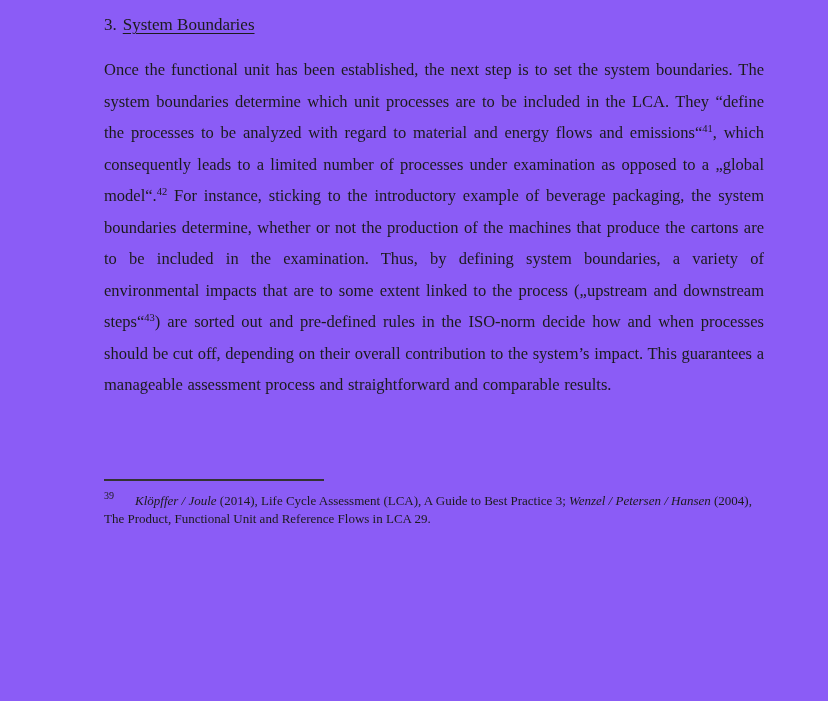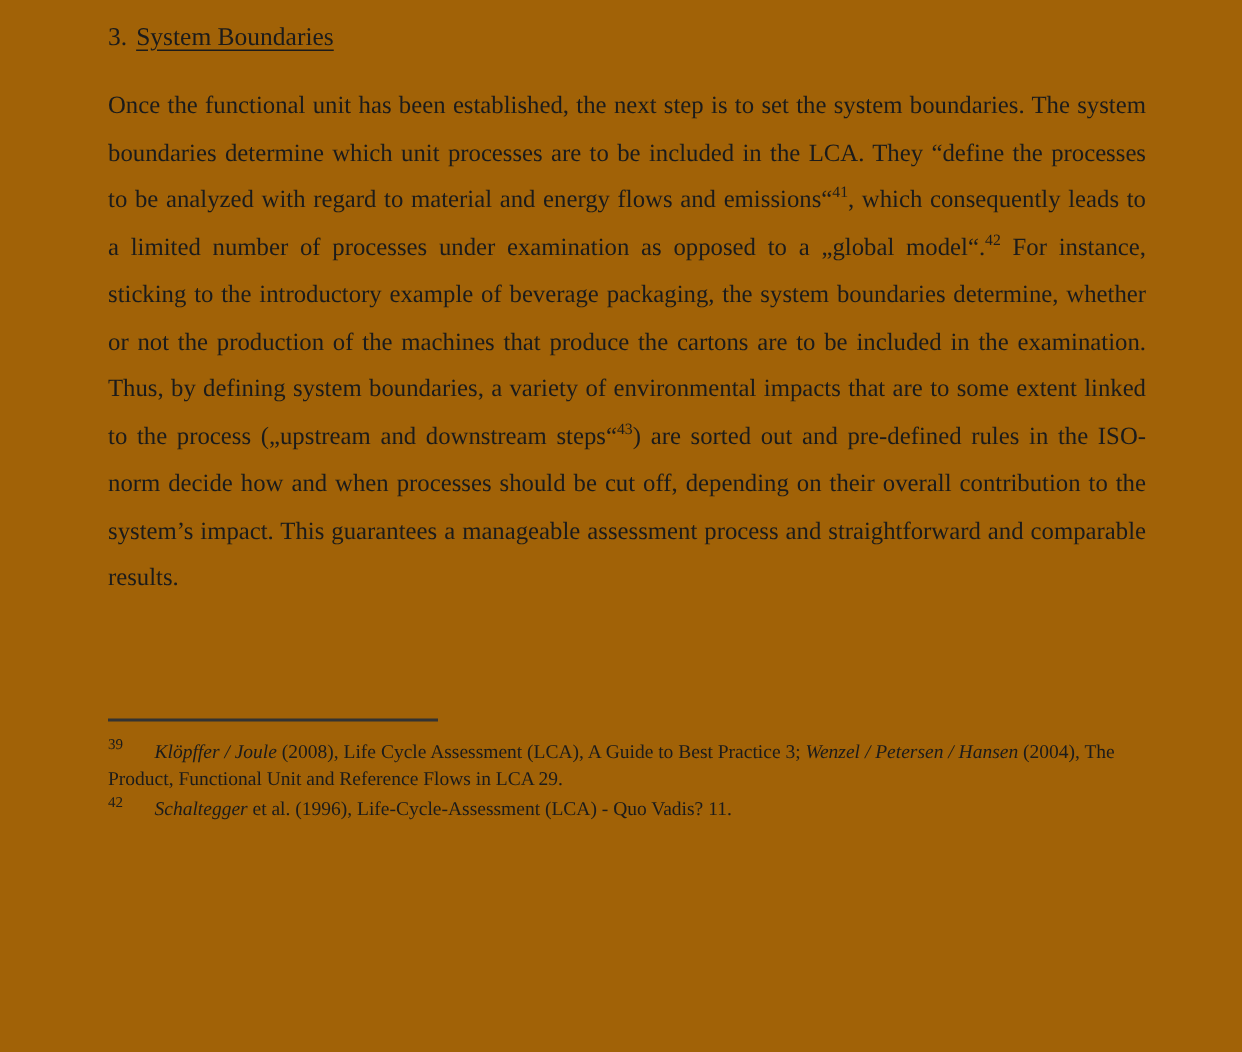--- a/index.html
+++ b/index.html
@@ -9,24 +9,24 @@
   }
   body {
     width: 828px;
     height: 701px;
     overflow: hidden;
   }
   .page {
     box-sizing: border-box;
     width: 828px;
     height: 701px;
-    padding: 13px 64px 0 72px;
+    padding: 13px 64px 0 104px;
     font-family: "Liberation Serif", "DejaVu Serif", serif;
     color: #1b1b1b;
-    background: #a16207;
+    background: #8b5cf6;
   }
   .heading {
     font-size: 17px;
     line-height: 24px;
     font-weight: normal;
     margin: 0 0 17px 0;
   }
   .heading .num {
     margin-right: 6px;
   }
@@ -75,22 +75,21 @@
 <div class="page">
 
   <h2 class="heading"><span class="num">3.</span><span class="title">System Boundaries</span></h2>
 
   <p class="body-text"><span>Once the functional unit has been established, the next step is to set the system boundaries. The system boundaries determine which unit processes are to be included in the LCA. They “define the processes to be analyzed with regard to material and energy flows and emissions“</span><sup class="fnref">41</sup><span>, which consequently leads to a limited number of processes under examination as opposed to a „global model“.</span><sup class="fnref">42</sup><span> For instance, sticking to the introductory example of beverage packaging, the system boundaries determine, whether or not the production of the machines that produce the cartons are to be included in the examination. Thus, by defining system boundaries, a variety of environmental impacts that are to some extent linked to the process („upstream and downstream steps“</span><sup class="fnref">43</sup><span>) are sorted out and pre-defined rules in the ISO-norm decide how and when processes should be cut off, depending on their overall contribution to the system’s impact. This guarantees a manageable assessment process and straightforward and comparable results.</span></p>
 
   <div class="footnote-sep"></div>
 
   <div class="footnotes">
 
-    <div class="footnote"><sup class="fn-num">39</sup><span class="italic">Klöpffer / Joule</span><span> (2008), Life Cycle Assessment (LCA), A Guide to Best Practice 3; </span><span class="italic">Wenzel / Petersen / Hansen</span><span> (2004), The Product, Functional Unit and Reference Flows in LCA 29.</span></div>
+    <div class="footnote"><sup class="fn-num">39</sup><span class="italic">Klöpffer / Joule</span><span> (2014), Life Cycle Assessment (LCA), A Guide to Best Practice 3; </span><span class="italic">Wenzel / Petersen / Hansen</span><span> (2004), The Product, Functional Unit and Reference Flows in LCA 29.</span></div>
 
 
 
-    <div class="footnote"><sup class="fn-num">42</sup><span class="italic">Schaltegger</span><span> et al. (1996), Life-Cycle-Assessment (LCA) - Quo Vadis? 11.</span></div>
 
 
   </div>
 
 </div>
 
 </body></html>

